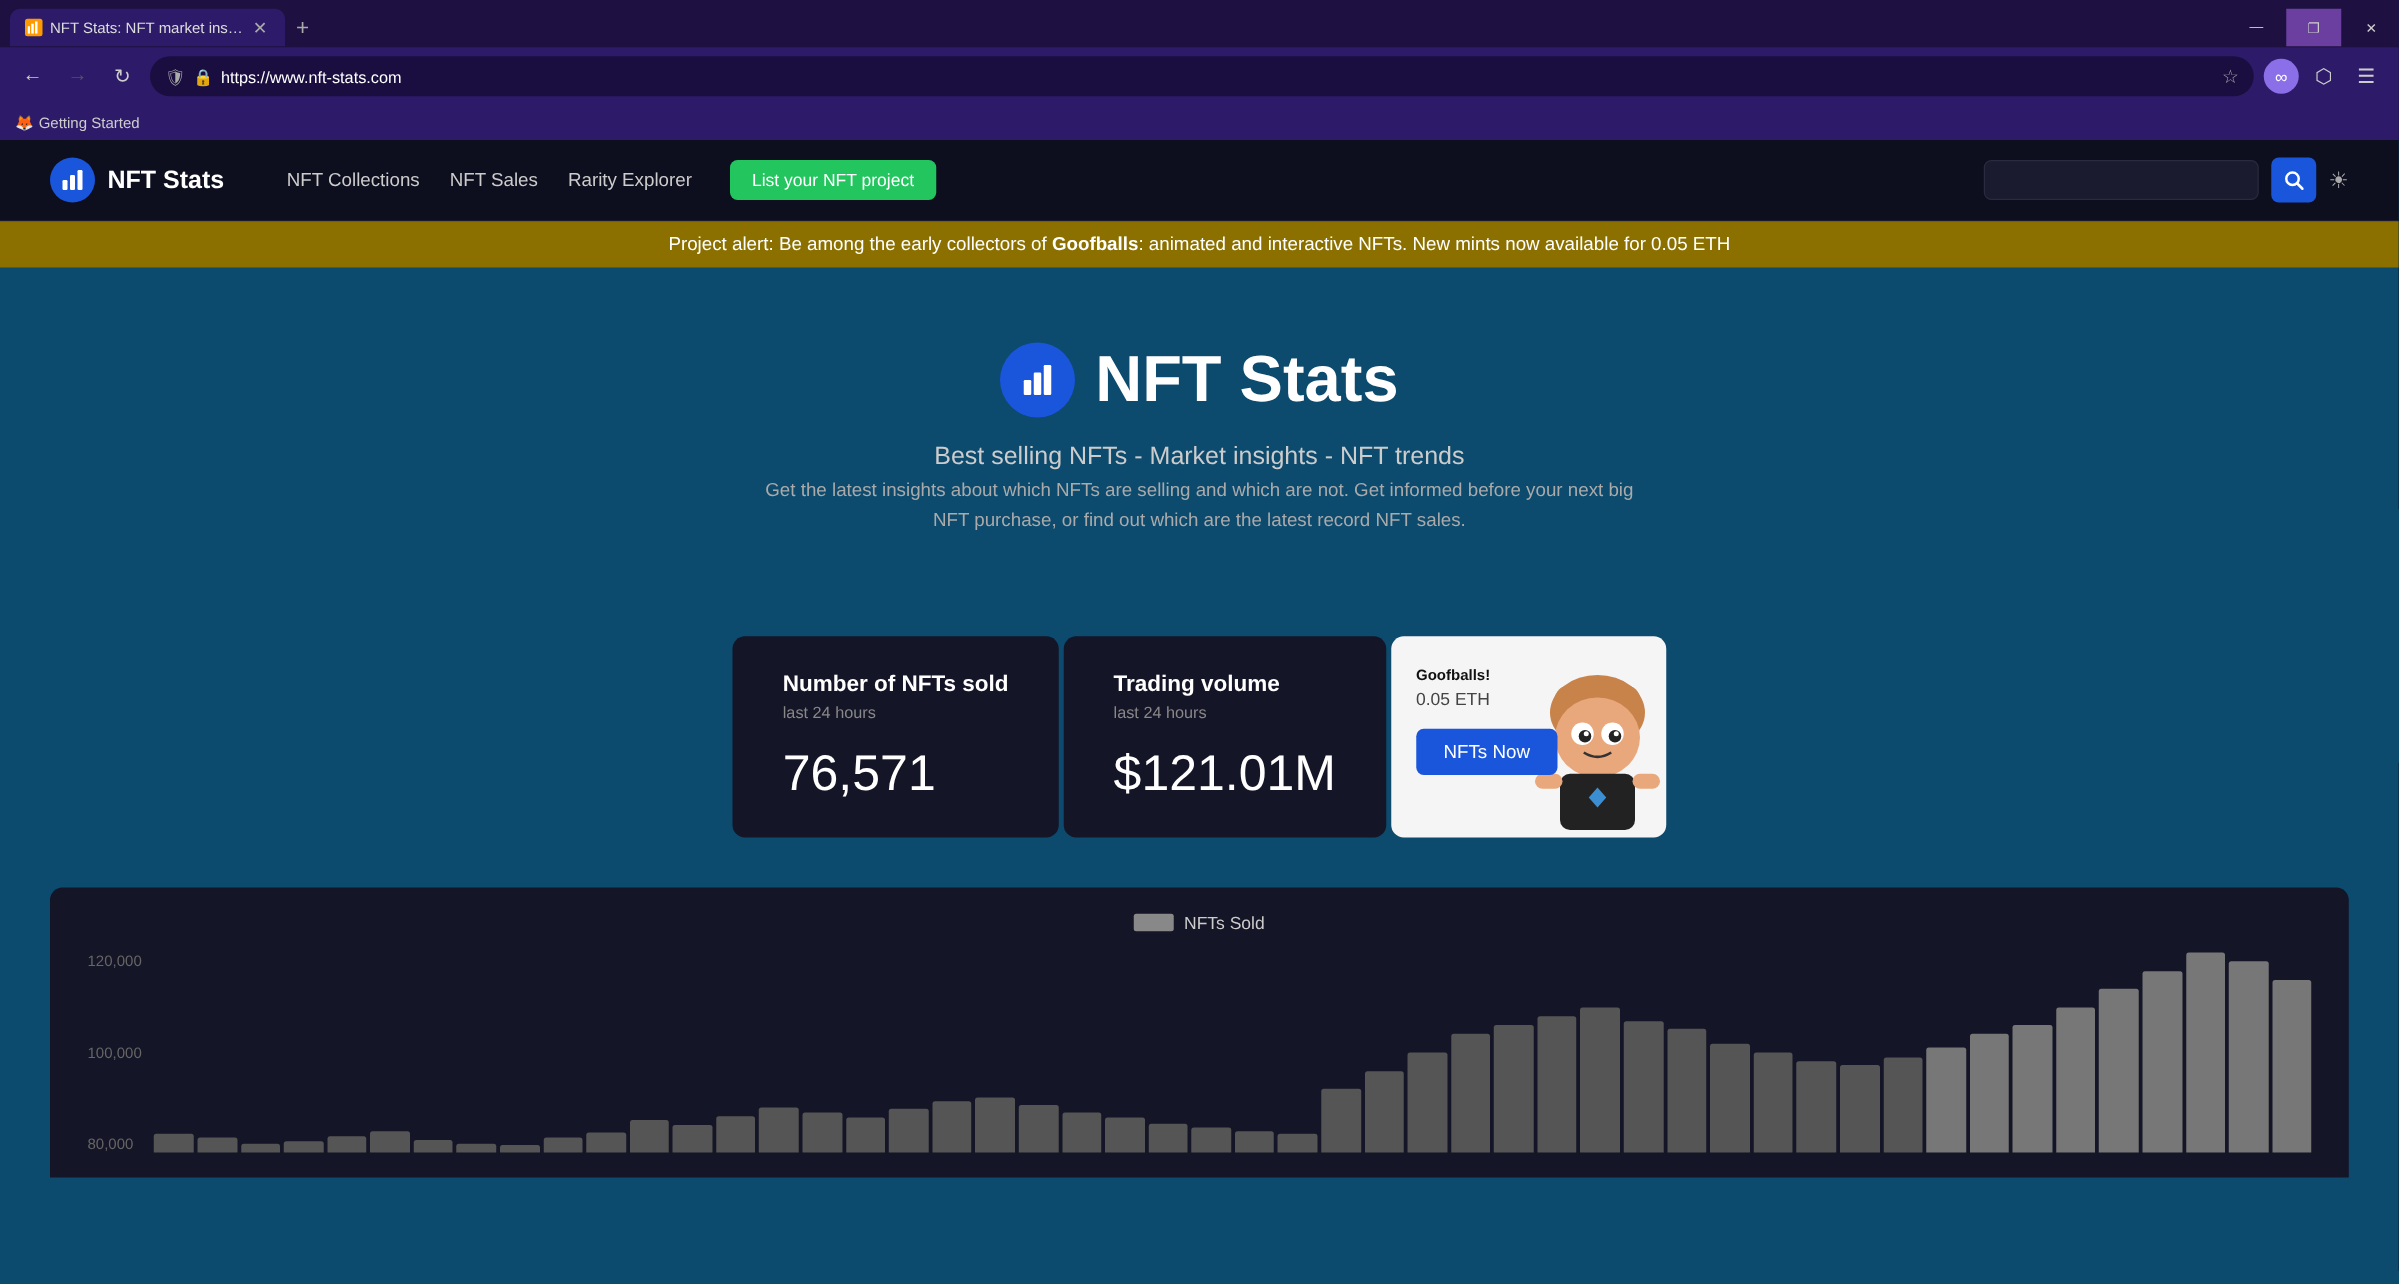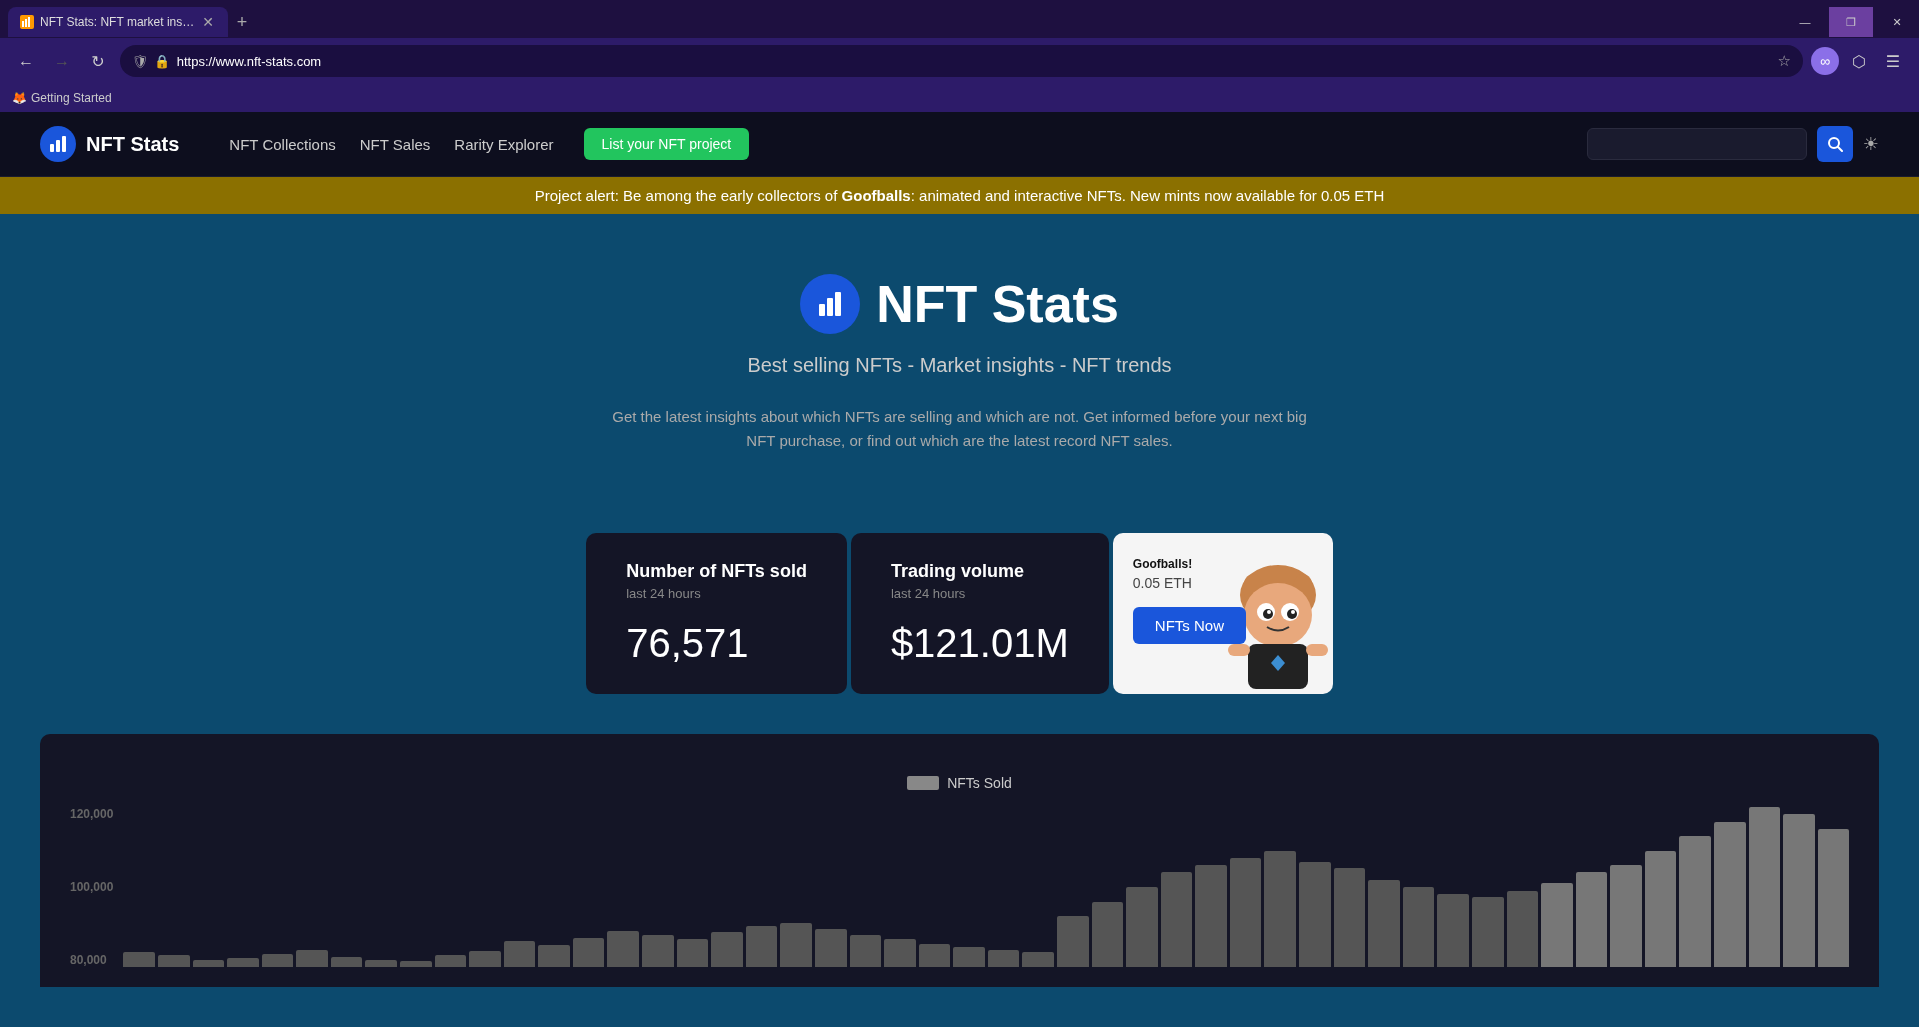--- a/index.html
+++ b/index.html
@@ -46,42 +46,42 @@
 
     
     .alert-banner { background: #8b7000; padding: 10px 0; text-align: center; font-size: 15px; color: #fff; }
     .alert-banner strong { font-weight: 700; }
 
     
     .hero { text-align: center; padding: 60px 40px 40px; }
     .hero-logo { display: flex; align-items: center; justify-content: center; gap: 16px; margin-bottom: 20px; }
     .hero-logo-icon { width: 60px; height: 60px; background: #1a56db; border-radius: 50%; display: flex; align-items: center; justify-content: center; }
     .hero-title { font-size: 52px; font-weight: 700; color: #fff; }
-    .hero-subtitle { font-size: 20px; color: #ccc; margin-bottom: 28px; }
+    .hero-subtitle { font-size: 20px; color: #ccc; margin-bottom: 4px; }
     .hero-desc { font-size: 15px; color: #aaa; max-width: 700px; margin: 0 auto 40px; line-height: 1.6; }
 
     
     .stats-row { display: flex; justify-content: center; gap: 4px; padding: 0 40px 40px; }
     .stat-card { background: #141526; border-radius: 10px; padding: 28px 40px; min-width: 240px; }
     .stat-label { font-size: 18px; color: #fff; font-weight: 600; margin-bottom: 4px; }
     .stat-sublabel { font-size: 13px; color: #888; margin-bottom: 20px; }
     .stat-value { font-size: 40px; font-weight: 400; color: #fff; }
 
     
     .promo-card { background: #f5f5f5; border-radius: 10px; padding: 24px 20px; min-width: 220px; display: flex; flex-direction: column; align-items: flex-start; position: relative; overflow: hidden; }
     .promo-name { font-size: 12px; font-weight: 700; color: #111; }
     .promo-price { font-size: 14px; color: #444; margin: 4px 0 16px; }
     .mint-btn { background: #1a56db; color: #fff; border: none; padding: 10px 22px; border-radius: 6px; font-size: 15px; cursor: pointer; font-weight: 500; z-index: 1; }
     .promo-avatar { position: absolute; right: -10px; bottom: 0; width: 120px; }
 
     
     .chart-area { background: #141526; margin: 0 40px; border-radius: 10px 10px 0 0; padding: 20px 30px; }
-    .chart-legend { display: flex; align-items: center; justify-content: center; gap: 8px; margin-bottom: 16px; font-size: 14px; color: #ccc; margin-top: 21px; }
+    .chart-legend { display: flex; align-items: center; justify-content: center; gap: 8px; margin-bottom: 16px; font-size: 14px; color: #ccc; }
     .legend-box { width: 32px; height: 14px; background: #888; border-radius: 2px; }
-    .chart-labels-y { display: flex; flex-direction: column; justify-content: space-between; margin-right: 10px; font-size: 12px; color: #666; font-weight: bold; }
+    .chart-labels-y { display: flex; flex-direction: column; justify-content: space-between; margin-right: 10px; font-size: 12px; color: #666; }
     .chart-wrapper { display: flex; }
     .chart-container { flex: 1; height: 160px; display: flex; align-items: flex-end; gap: 3px; }
     .chart-bar { background: #555; border-radius: 2px 2px 0 0; flex: 1; min-width: 6px; }
   </style>
 </head>
 <body>
 
 <div class="browser-chrome">
 
   <div class="tab-bar">

